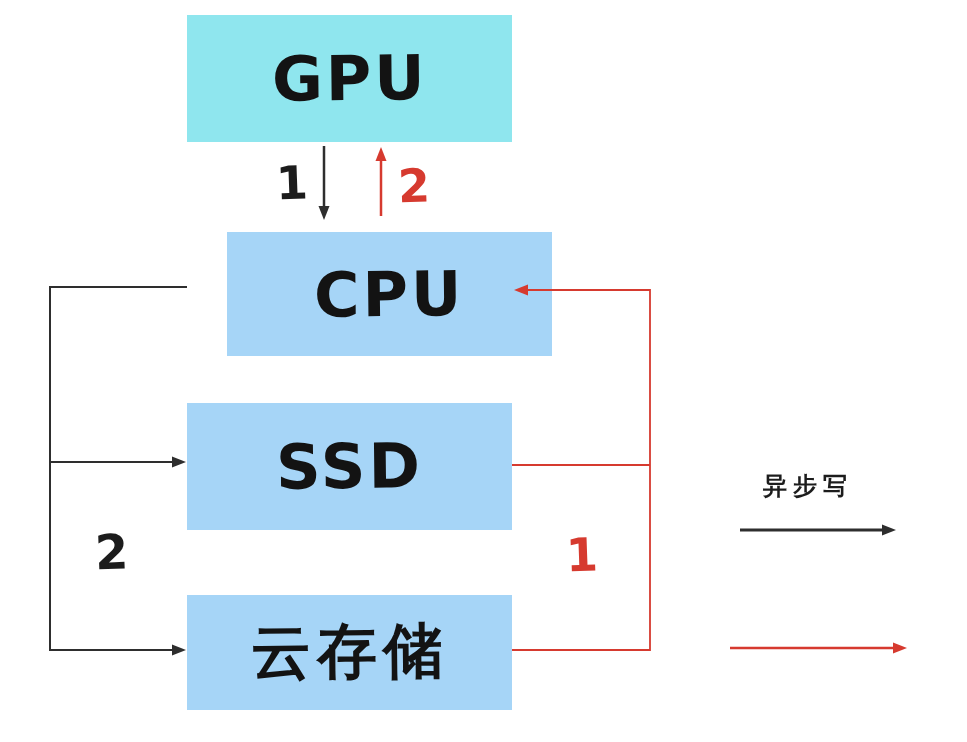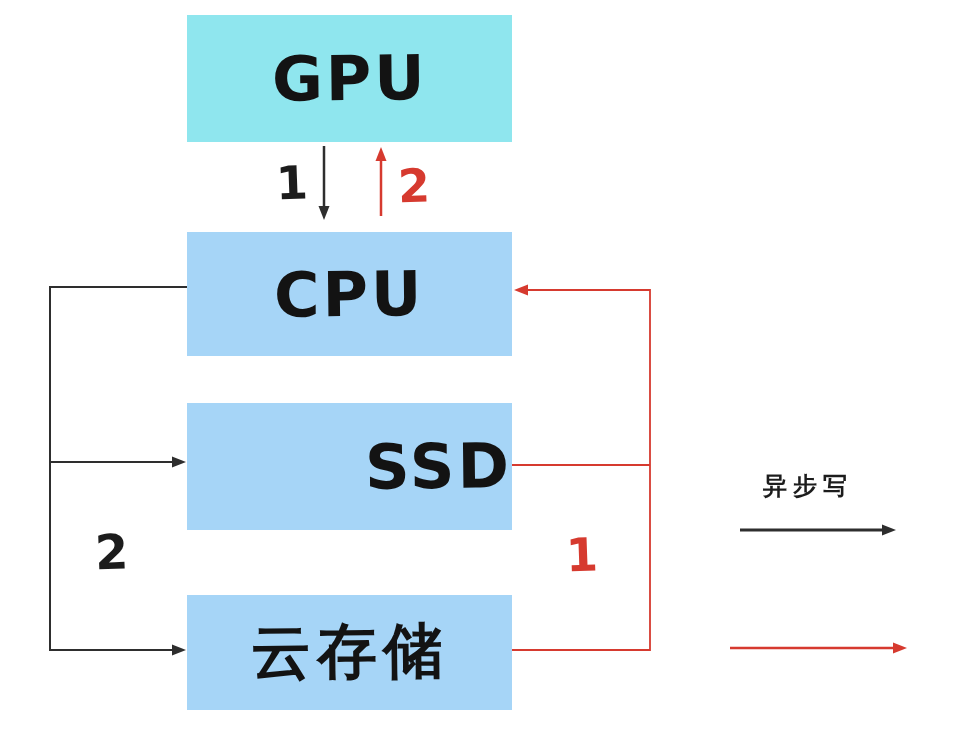--- a/index.html
+++ b/index.html
@@ -66,25 +66,25 @@
 </style>
 </head>
 <body>
 
 <div class="canvas">
 
   <div class="node node-gpu" style="background-color: rgb(143, 230, 238);">
     <span class="node-label">GPU</span>
   </div>
 
-  <div class="node node-cpu" style="background-color: rgb(166, 213, 247);">
+  <div class="node node-cpu" style="background-color: rgb(166, 213, 247); margin-left: 40px;">
     <span class="node-label">CPU</span>
   </div>
 
-  <div class="node node-ssd" style="background-color: rgb(166, 213, 247); justify-content: flex-end;">
+  <div class="node node-ssd" style="background-color: rgb(166, 213, 247);">
     <span class="node-label">SSD</span>
   </div>
 
   <div class="node node-cloud" style="background-color: rgb(166, 213, 247);">
     <span class="node-label">云存储</span>
   </div>
 
   <svg class="svg-layer" viewBox="0 0 967 742" xmlns="http://www.w3.org/2000/svg">
 
     <line x1="324" y1="146" x2="324" y2="208" stroke-width="2.5" stroke="#2e2e2e"></line>

